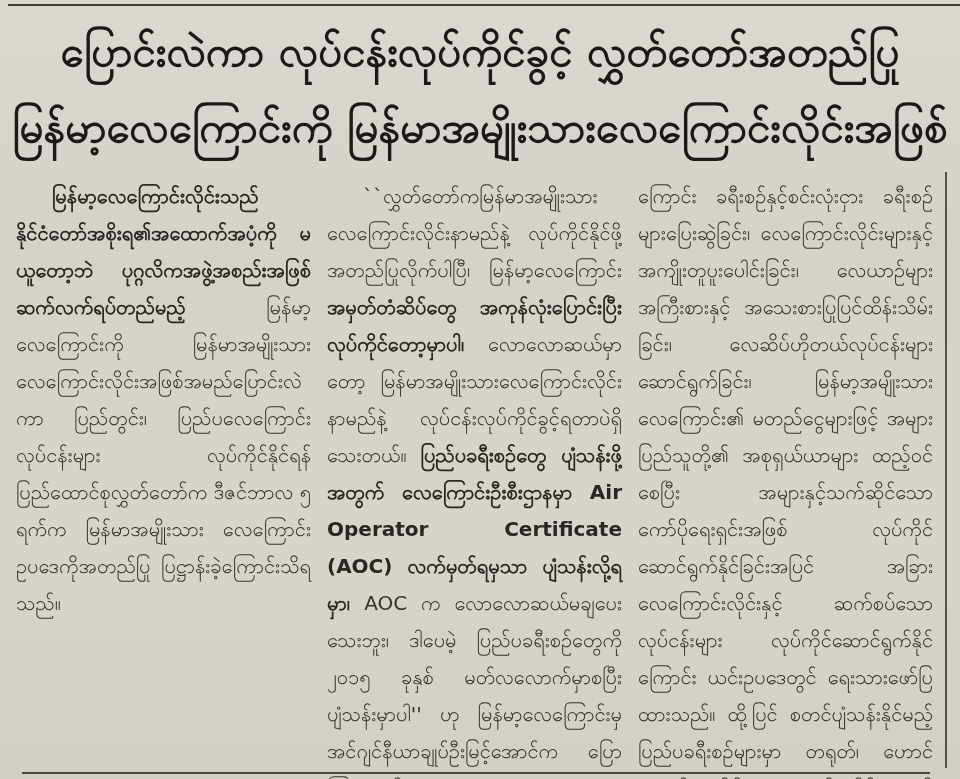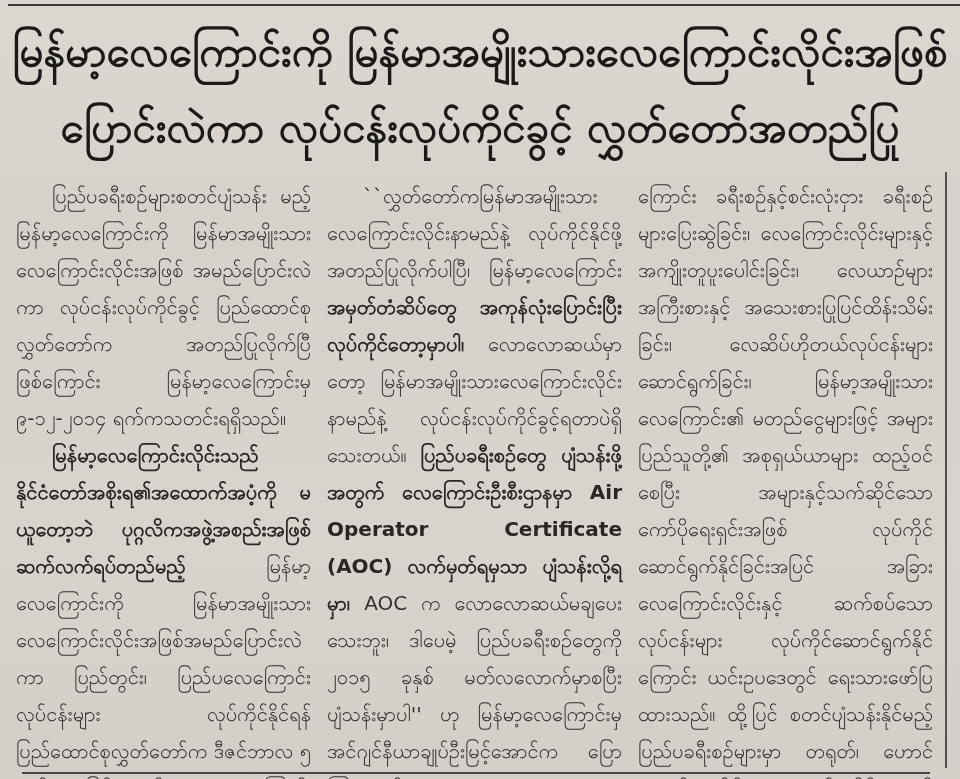--- a/index.html
+++ b/index.html
@@ -60,28 +60,27 @@
   .b { font-weight: bold; color: #2a2723; margin-top: 38px; }
 </style>
 </head>
 <body>
 
 <div class="page">
 
   <div class="rule-top"></div>
 
   <div class="headline">
+    <div>ပြောင်းလဲကာ လုပ်ငန်းလုပ်ကိုင်ခွင့် လွှတ်တော်အတည်ပြု</div>
     <div>မြန်မာ့လေကြောင်းကို မြန်မာအမျိုးသားလေကြောင်းလိုင်းအဖြစ်</div>
-    <div>ပြောင်းလဲကာ လုပ်ငန်းလုပ်ကိုင်ခွင့် လွှတ်တော်အတည်ပြု</div>
   </div>
 
   <div class="columns">
 
     <div class="col">
-      <p class="indent">ပြည်ပခရီးစဉ်များစတင်ပျံသန်း မည့် မြန်မာ့လေကြောင်းကို မြန်မာအမျိုးသား လေကြောင်းလိုင်းအဖြစ် အမည်ပြောင်းလဲကာ လုပ်ငန်းလုပ်ကိုင်ခွင့် ပြည်ထောင်စု လွှတ်တော်က အတည်ပြုလိုက်ပြီဖြစ်ကြောင်း မြန်မာ့လေကြောင်းမှ ၉-၁၂-၂၀၁၄ ရက်ကသတင်းရရှိသည်။</p>
       <p class="indent"><span class="b">မြန်မာ့လေကြောင်းလိုင်းသည် နိုင်ငံတော်အစိုးရ၏အထောက်အပံ့ကို မယူတော့ဘဲ ပုဂ္ဂလိကအဖွဲ့အစည်းအဖြစ် ဆက်လက်ရပ်တည်မည့် </span><span>မြန်မာ့လေကြောင်းကို မြန်မာအမျိုးသား လေကြောင်းလိုင်းအဖြစ်အမည်ပြောင်းလဲကာ ပြည်တွင်း၊ ပြည်ပလေကြောင်းလုပ်ငန်းများ လုပ်ကိုင်နိုင်ရန် ပြည်ထောင်စုလွှတ်တော်က ဒီဇင်ဘာလ ၅ ရက်က မြန်မာအမျိုးသား လေကြောင်းဥပဒေကိုအတည်ပြု ပြဋ္ဌာန်းခဲ့ကြောင်းသိရသည်။</span></p>
     </div>
 
     <div class="col">
       <p class="indent"><span>``လွှတ်တော်ကမြန်မာအမျိုးသား လေကြောင်းလိုင်းနာမည်နဲ့ လုပ်ကိုင်နိုင်ဖို့ အတည်ပြုလိုက်ပါပြီ၊ မြန်မာ့လေကြောင်း </span><span class="b">အမှတ်တံဆိပ်တွေ အကုန်လုံးပြောင်းပြီး လုပ်ကိုင်တော့မှာပါ၊ </span><span>လောလောဆယ်မှာတော့ မြန်မာအမျိုးသားလေကြောင်းလိုင်းနာမည်နဲ့ လုပ်ငန်းလုပ်ကိုင်ခွင့်ရတာပဲရှိသေးတယ်။ </span><span class="b">ပြည်ပခရီးစဉ်တွေ ပျံသန်းဖို့အတွက် လေကြောင်းဦးစီးဌာနမှာ Air Operator Certificate (AOC) လက်မှတ်ရမှသာ ပျံသန်းလို့ရမှာ၊ </span><span>AOC က လောလောဆယ်မချပေးသေးဘူး၊ ဒါပေမဲ့ ပြည်ပခရီးစဉ်တွေကို ၂၀၁၅ ခုနှစ် မတ်လလောက်မှာစပြီးပျံသန်းမှာပါ'' ဟု မြန်မာ့လေကြောင်းမှ အင်ဂျင်နီယာချုပ်ဦးမြင့်အောင်က ပြောကြားသည်။</span></p>
 
     </div>
 
     <div class="col">
       <p>ကြောင်း ခရီးစဉ်နှင့်စင်းလုံးငှား ခရီးစဉ်များပြေးဆွဲခြင်း၊ လေကြောင်းလိုင်းများနှင့် အကျိုးတူပူးပေါင်းခြင်း၊ လေယာဉ်များ အကြီးစားနှင့် အသေးစားပြုပြင်ထိန်းသိမ်းခြင်း၊ လေဆိပ်ဟိုတယ်လုပ်ငန်းများ ဆောင်ရွက်ခြင်း၊ မြန်မာ့အမျိုးသားလေကြောင်း၏ မတည်ငွေများဖြင့် အများပြည်သူတို့၏ အစုရှယ်ယာများ ထည့်ဝင်စေပြီး အများနှင့်သက်ဆိုင်သော ကော်ပိုရေးရှင်းအဖြစ် လုပ်ကိုင်ဆောင်ရွက်နိုင်ခြင်းအပြင် အခြားလေကြောင်းလိုင်းနှင့် ဆက်စပ်သောလုပ်ငန်းများ လုပ်ကိုင်ဆောင်ရွက်နိုင်ကြောင်း ယင်းဥပဒေတွင် ရေးသားဖော်ပြထားသည်။ ထို့ပြင် စတင်ပျံသန်းနိုင်မည့် ပြည်ပခရီးစဉ်များမှာ တရုတ်၊ ဟောင်ကောင်၊ တိုင်ပေ စသည့် နိုင်ငံများသို့ ပထမဆုံးပျံသန်းပြေးဆွဲရန်လျာထားကြောင်း သိရသည်။</p>

